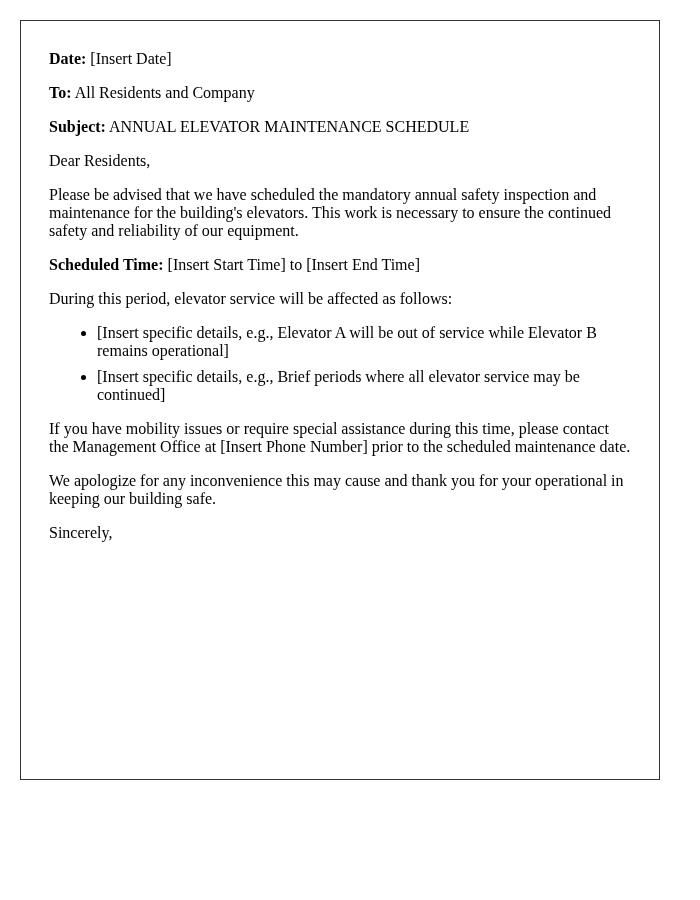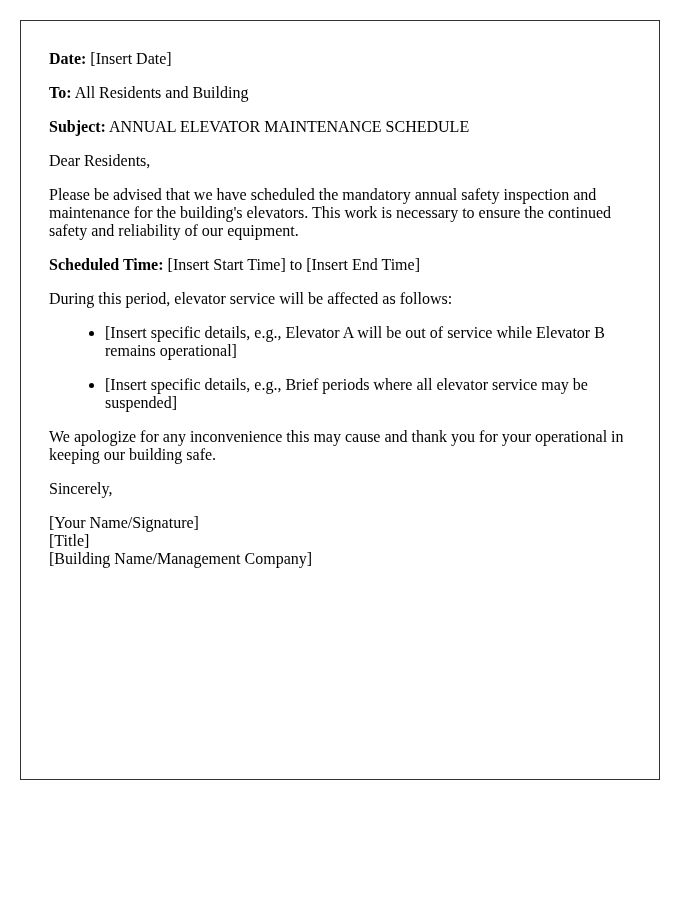--- a/index.html
+++ b/index.html
@@ -30,61 +30,57 @@
       margin: 0 0 16px 0;
     }
     .letter b {
       font-weight: bold;
     }
     .letter ul {
       margin: 0 0 16px 0;
       padding-left: 40px;
     }
     .letter ul li {
-      margin: 16px;
+      margin: 8px;
     }
     .signature {
       margin: 0;
     }
     .signature div {
       margin: 0;
     }
   </style>
 </head>
 <body>
 
 <div class="letter">
   <p>
     <b>Date:</b>
     <span>[Insert Date]</span>
   </p>
   <p>
     <b>To:</b>
-    <span>All Residents and Building</span>
+    <span>All Residents and Company</span>
   </p>
   <p>
     <b>Subject:</b>
     <span>ANNUAL ELEVATOR MAINTENANCE SCHEDULE</span>
   </p>
 
   <p>Dear Residents,</p>
   <p>Please be advised that we have scheduled the mandatory annual safety inspection and maintenance for the building's elevators. This work is necessary to ensure the continued safety and reliability of our equipment.</p>
 
   <p>
     <b>Scheduled Time:</b>
     <span>[Insert Start Time] to [Insert End Time]</span>
   </p>
 
   <p>During this period, elevator service will be affected as follows:</p>
   <ul>
     <li>[Insert specific details, e.g., Elevator A will be out of service while Elevator B remains operational]</li>
-    <li>[Insert specific details, e.g., Brief periods where all elevator service may be suspended]</li>
+    <li>[Insert specific details, e.g., Brief periods where all elevator service may be continued]</li>
   </ul>
 
+  <p>If you have mobility issues or require special assistance during this time, please contact the Management Office at [Insert Phone Number] prior to the scheduled maintenance date.</p>
   <p>We apologize for any inconvenience this may cause and thank you for your operational in keeping our building safe.</p>
   <p>Sincerely,</p>
 
-  <div class="signature">
-    <div>[Your Name/Signature]</div>
-    <div>[Title]</div>
-    <div>[Building Name/Management Company]</div>
-  </div>
 </div>
 
 </body></html>

